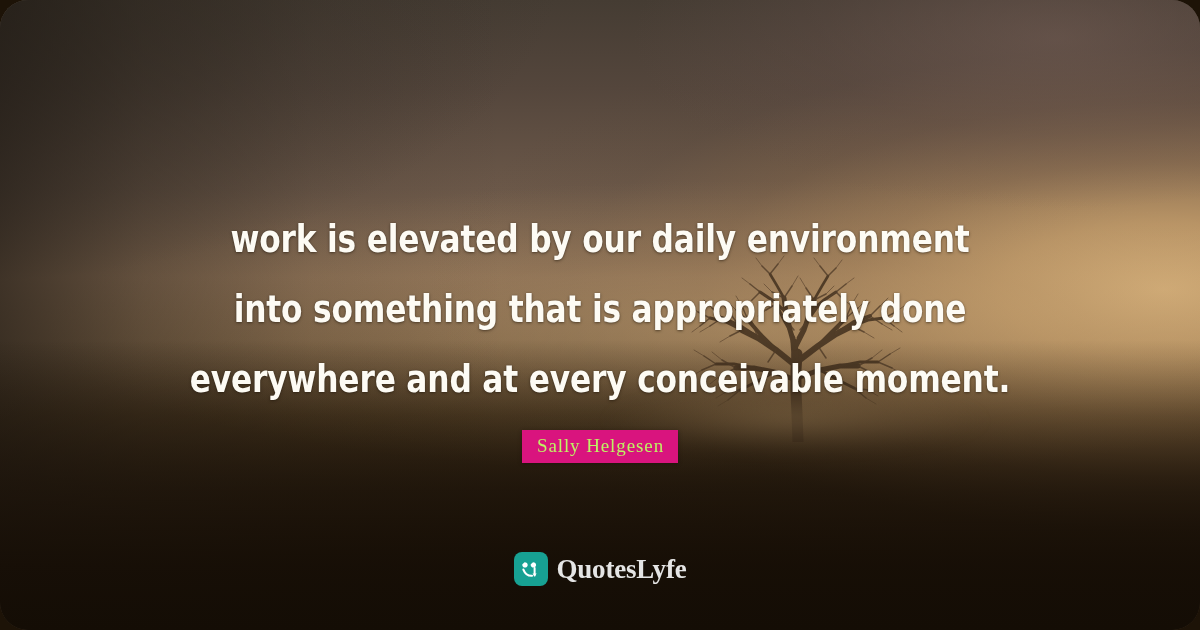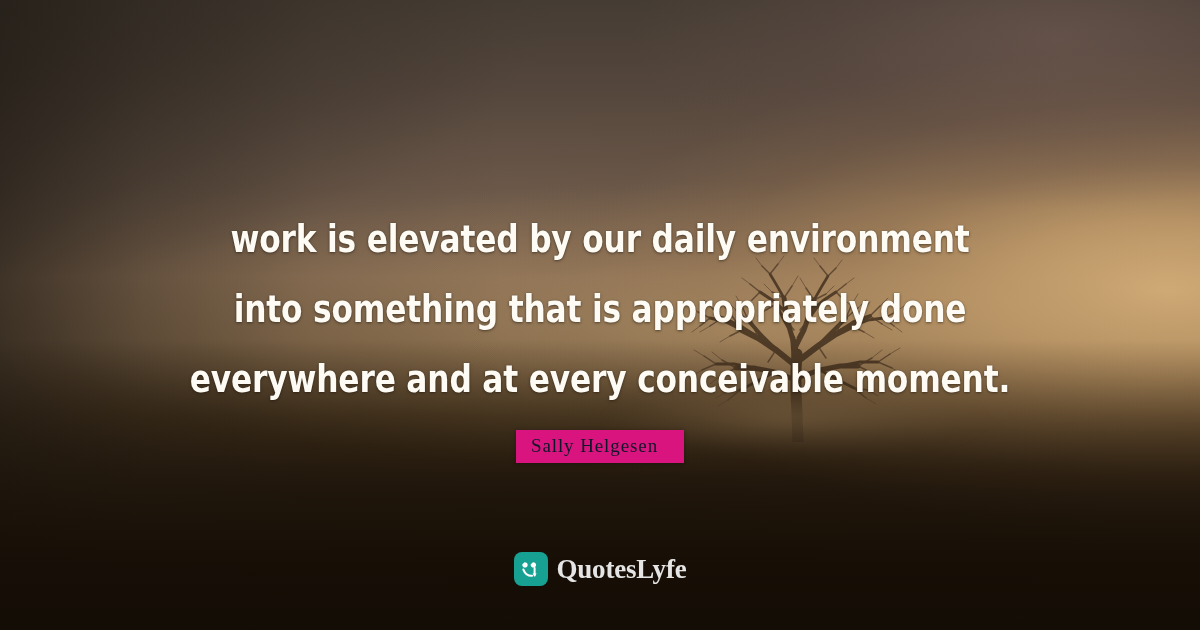--- a/index.html
+++ b/index.html
@@ -11,20 +11,21 @@
     background:#1d1307;
     font-family:"Liberation Sans", sans-serif;
   }
 
   
   .card {
     position:relative;
     width:1200px; height:630px;
     overflow:hidden;
     background:#4a3f35;
+    border-radius:28px;
   }
 
   
   .bg-base {
     position:absolute; inset:0;
     background:linear-gradient(
       to bottom,
       #453c33 0%,
       #54463c 14%,
       #6b5849 30%,
@@ -147,25 +148,25 @@
   
   .author-row {
     position:absolute;
     left:0; right:0; top:430px;
     text-align:center;
     z-index:6;
   }
   .author-badge {
     display:inline-block;
     background:#d9147e;
-    color:#0f172a;
+    color:#bef264;
     font-family:"Liberation Serif", "DejaVu Serif", serif;
     font-size:19px;
     letter-spacing:0.9px;
-    padding:5px 26px 6px 15px;
+    padding:5px 14px 6px 15px;
     box-shadow:0 1px 4px rgba(20,10,5,0.45);
   }
 
   
   .logo-row {
     position:absolute;
     left:0; right:0; top:552px;
     display:flex;
     align-items:center;
     justify-content:center;

